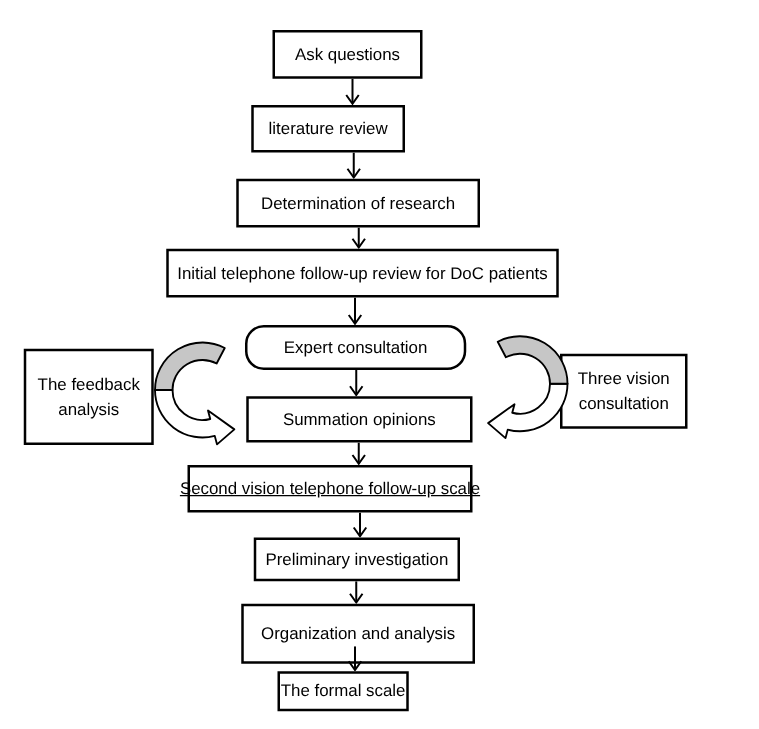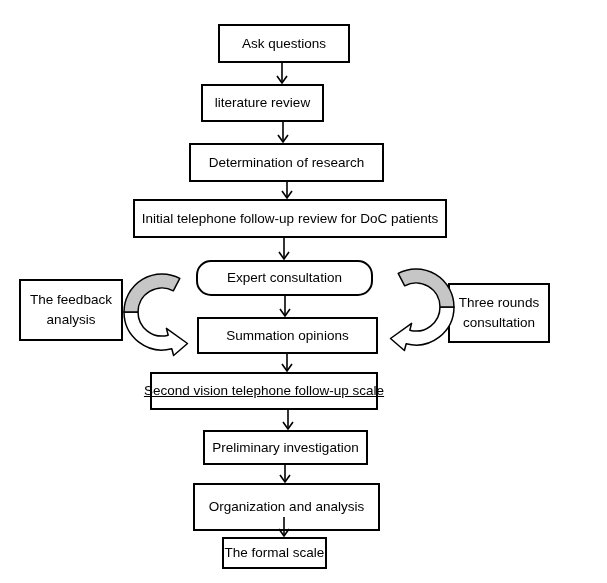--- a/index.html
+++ b/index.html
@@ -37,43 +37,43 @@
   .varrow, .curved-arrow {
     position: absolute;
     display: block;
   }
 </style>
 </head>
 <body>
 
 <div id="flowchart">
 
-  <div class="node" style="left:218px; top:24px;  width:132px; height:39px;">Ask questions</div>
+  <div class="node" style="left:218px; top:24px;  width:120px; height:39px;">Ask questions</div>
 
   <div class="node" style="left:201px; top:84px;  width:123px; height:38px;">literature review</div>
 
   <div class="node" style="left:189px; top:143px; width:195px; height:39px;">Determination of research</div>
 
   <div class="node" style="left:133px; top:199px; width:314px; height:39px;">Initial telephone follow-up review for DoC patients</div>
 
   <div class="node" style="left:196px; top:260px; width:177px; height:36px;border-radius:15px;">Expert consultation</div>
 
   <div class="node" style="left:197px; top:317px; width:181px; height:37px;">Summation opinions</div>
 
   <div class="node" style="left:150px; top:372px; width:228px; height:38px;text-decoration:underline;">Second vision telephone follow-up scale</div>
 
   <div class="node" style="left:203px; top:430px; width:165px; height:35px;">Preliminary investigation</div>
 
   <div class="node" style="left:193px; top:483px; width:187px; height:48px;">Organization and analysis</div>
 
   <div class="node" style="left:222px; top:537px; width:105px; height:32px;">The formal scale</div>
 
-  <div class="node wrap" style="left:19px;  top:279px; width:104px; height:62px;">The feedback analysis</div>
+  <div class="node wrap" style="left:19px;  top:279px; width:104px; height:77px;">The feedback analysis</div>
 
-  <div class="node wrap" style="left:448px; top:283px; width:102px; height:60px;">Three rounds consultation</div>
+  <div class="node wrap" style="left:448px; top:283px; width:102px; height:60px;">Three vision consultation</div>
 
   <svg class="varrow" style="left:275px; top:63px;" width="14" height="21">
     <line x1="7" y1="0" x2="7" y2="19" stroke="#000" stroke-width="1.6"></line>
     <polyline points="2,13 7,20 12,13" fill="none" stroke="#000" stroke-width="1.6"></polyline>
   </svg>
   <svg class="varrow" style="left:276px; top:122px;" width="14" height="21">
     <line x1="7" y1="0" x2="7" y2="19" stroke="#000" stroke-width="1.6"></line>
     <polyline points="2,13 7,20 12,13" fill="none" stroke="#000" stroke-width="1.6"></polyline>
   </svg>
   <svg class="varrow" style="left:280px; top:182px;" width="14" height="17">

